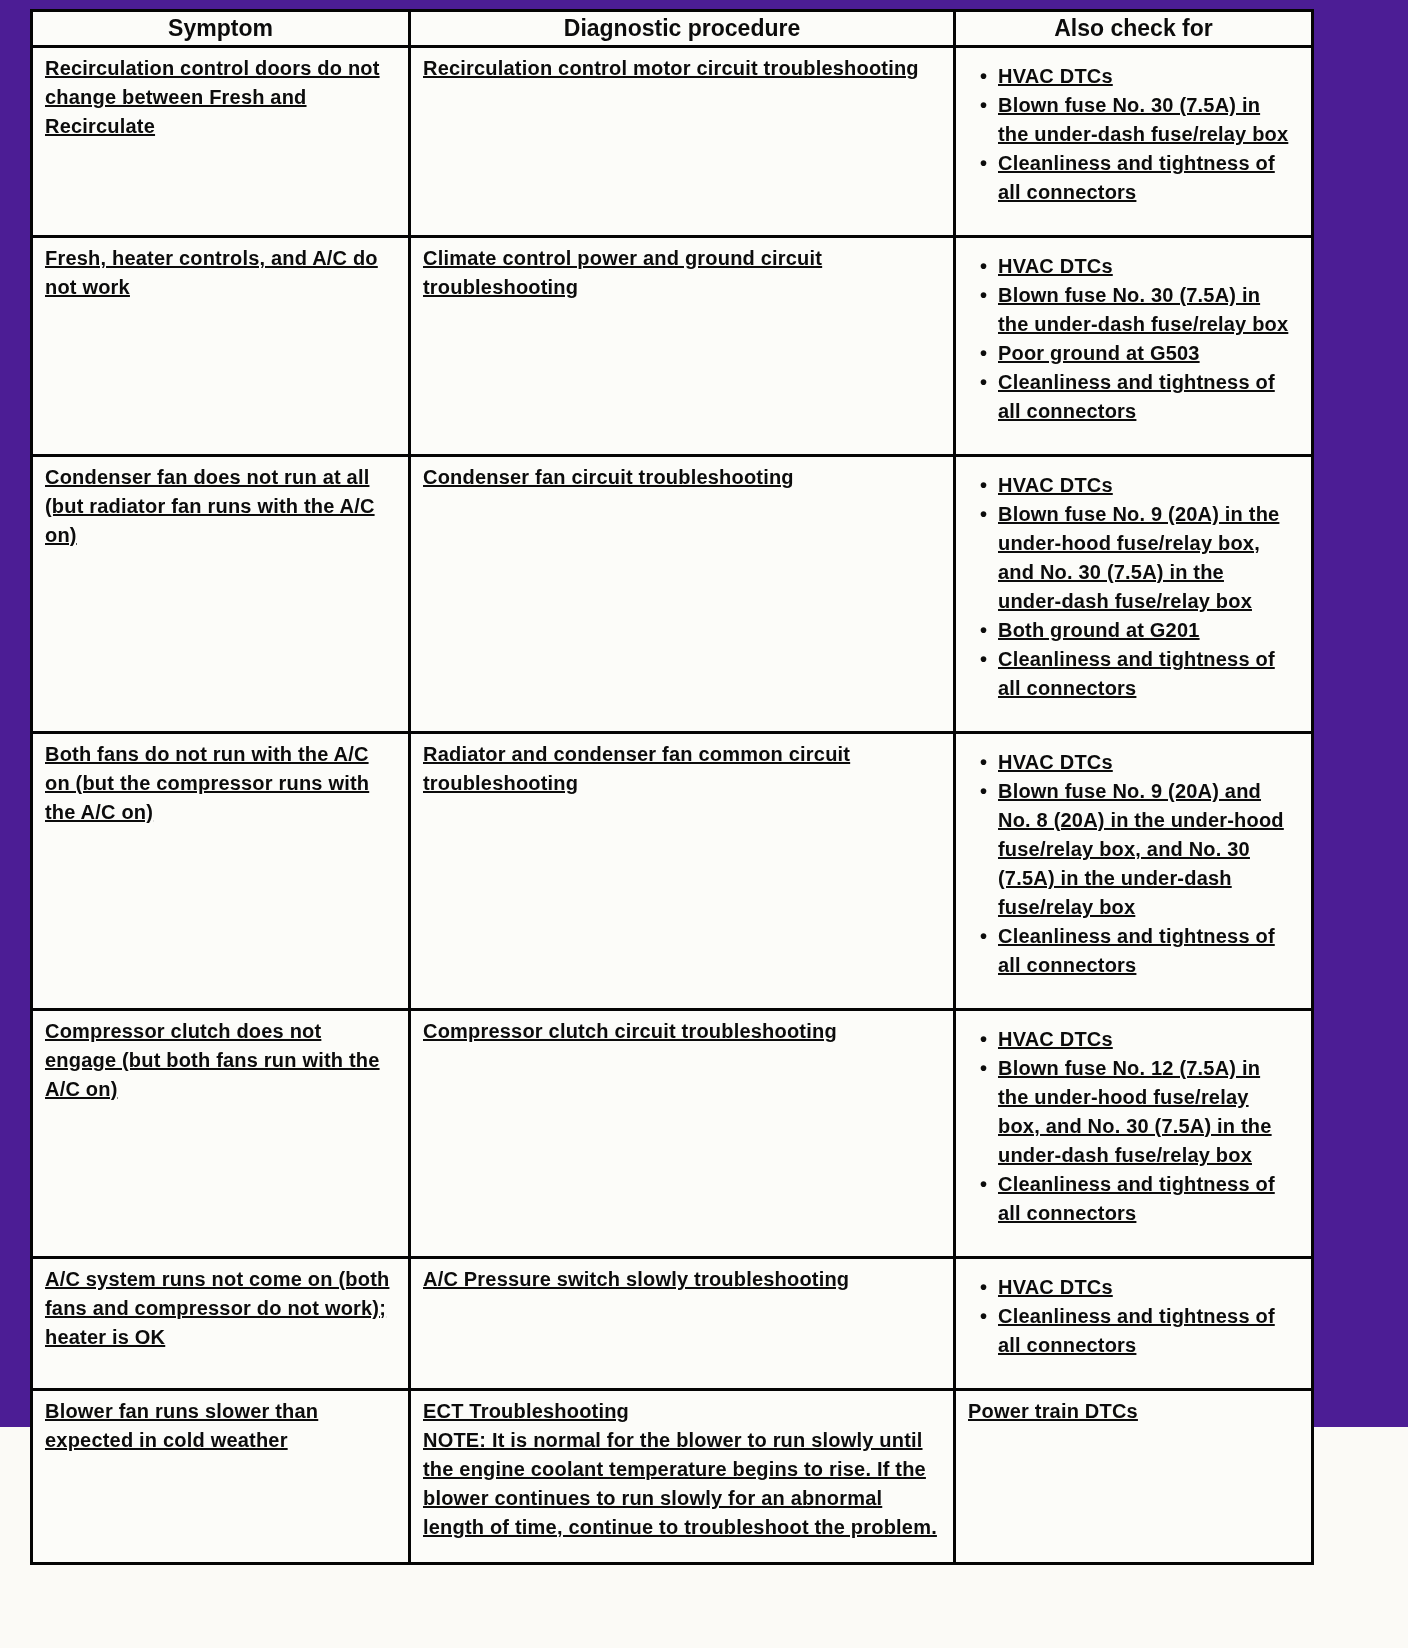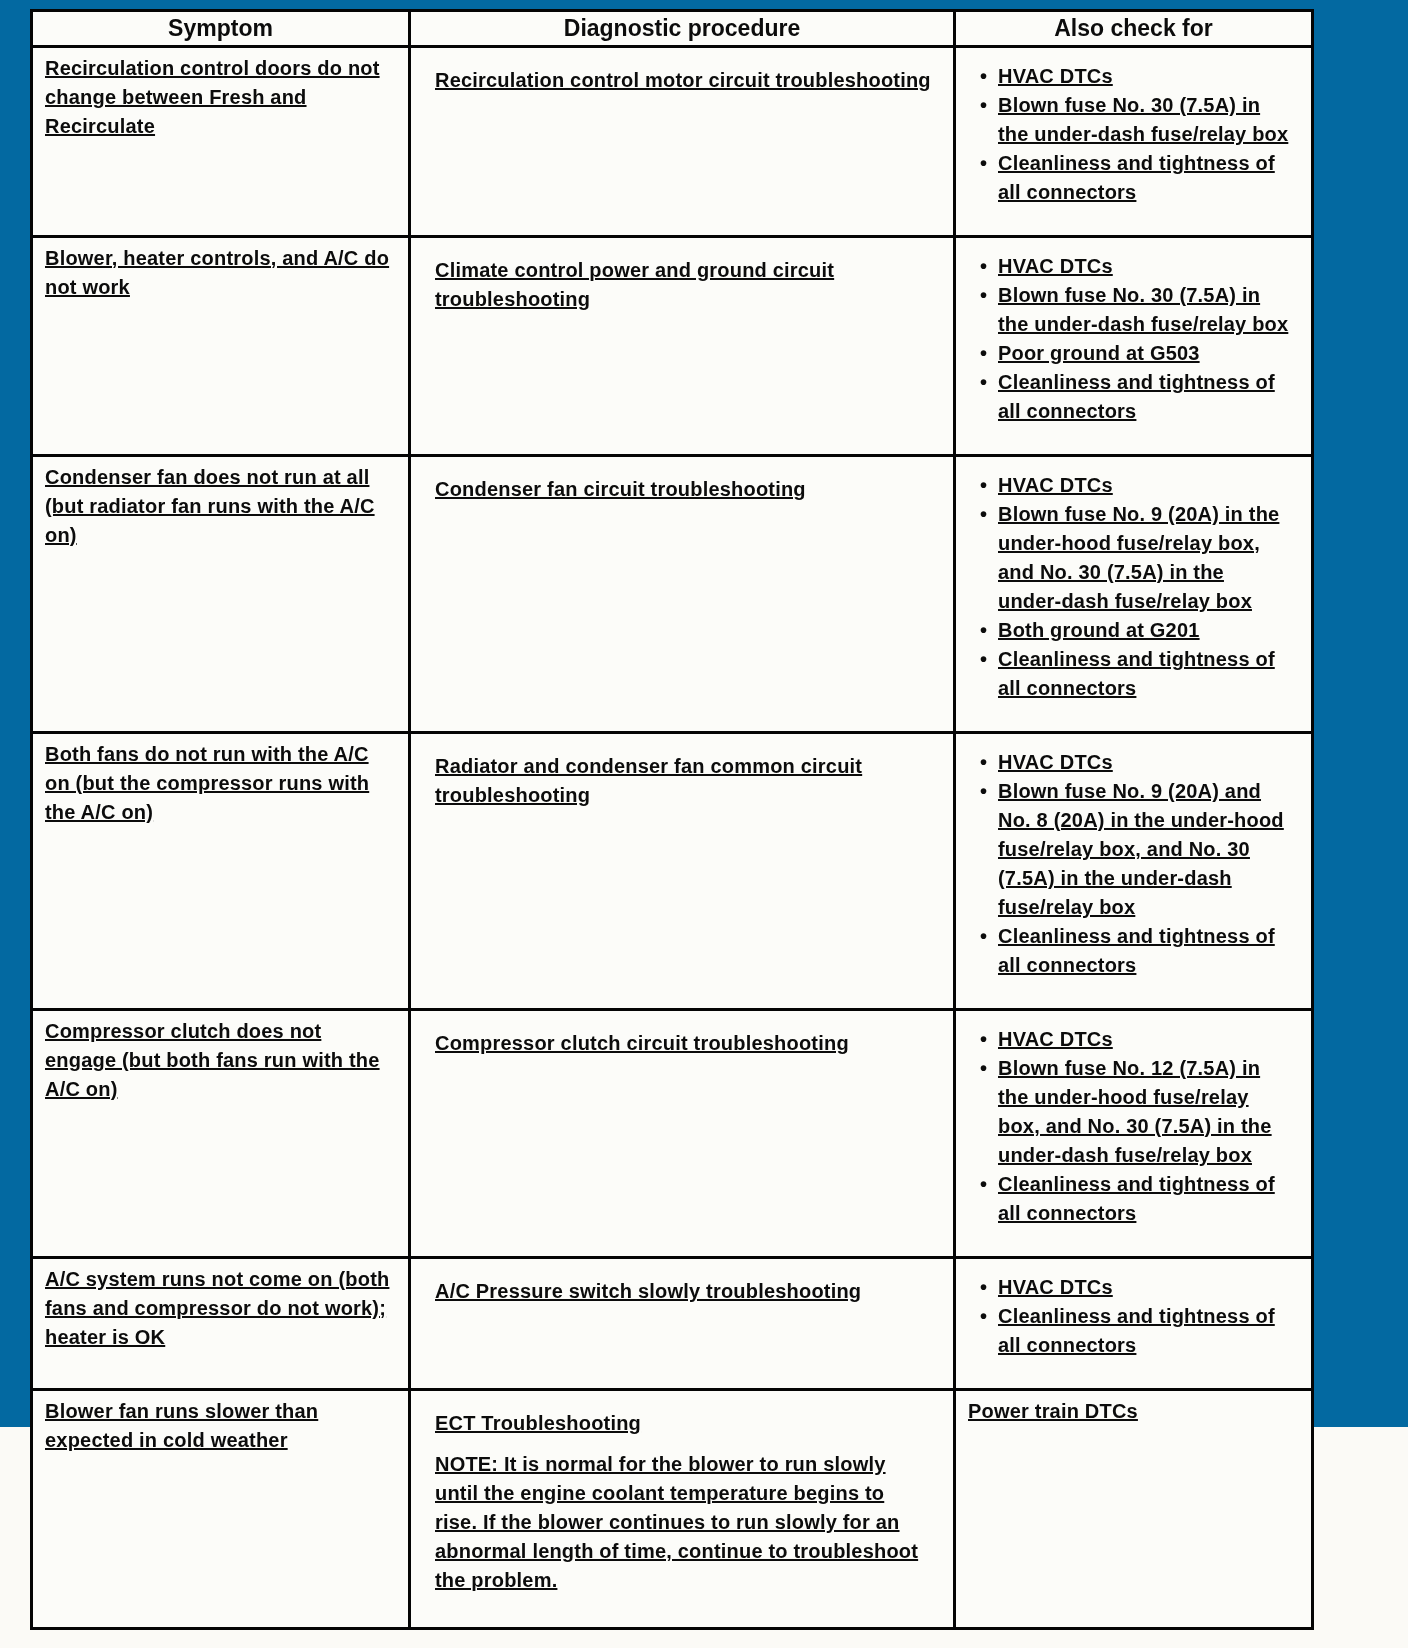--- a/index.html
+++ b/index.html
@@ -12,21 +12,21 @@
     background: #fbfaf6;
     font-family: "Liberation Sans", sans-serif;
     color: #0c0c0c;
   }
   .page {
     position: relative;
     width: 1408px;
     height: 1427px;
     box-sizing: border-box;
     padding: 9px 0 0 30px;
-    background: #0369a1;
+    background: #4c1d95;
   }
   table.sym {
     border-collapse: collapse;
     width: 1281px;
     table-layout: fixed;
     background: #fcfcf9;
   }
   table.sym, .sym th, .sym td {
     border: 3px solid #050505;
   }
@@ -57,21 +57,21 @@
   ul.checks li {
     position: relative;
     padding-left: 22px;
   }
   ul.checks li::before {
     content: "\2022";
     position: absolute;
     left: 4px;
     top: 0;
   }
-  .proc-par { margin: 12px; }
+  .proc-par { margin: 0; }
 </style>
 </head>
 <body>
 
 <div class="page">
   <table class="sym">
     <colgroup>
       <col class="c1">
       <col class="c2">
       <col class="c3">
@@ -91,21 +91,21 @@
           </td>
           <td>
             <ul class="checks">
               <li>HVAC DTCs</li>
               <li>Blown fuse No. 30 (7.5A) in the under-dash fuse/relay box</li>
               <li>Cleanliness and tightness of all connectors</li>
             </ul>
           </td>
         </tr>
         <tr>
-          <td>Blower, heater controls, and A/C do not work</td>
+          <td>Fresh, heater controls, and A/C do not work</td>
           <td>
             <div class="proc-par">Climate control power and ground circuit troubleshooting</div>
           </td>
           <td>
             <ul class="checks">
               <li>HVAC DTCs</li>
               <li>Blown fuse No. 30 (7.5A) in the under-dash fuse/relay box</li>
               <li>Poor ground at G503</li>
               <li>Cleanliness and tightness of all connectors</li>
             </ul>

